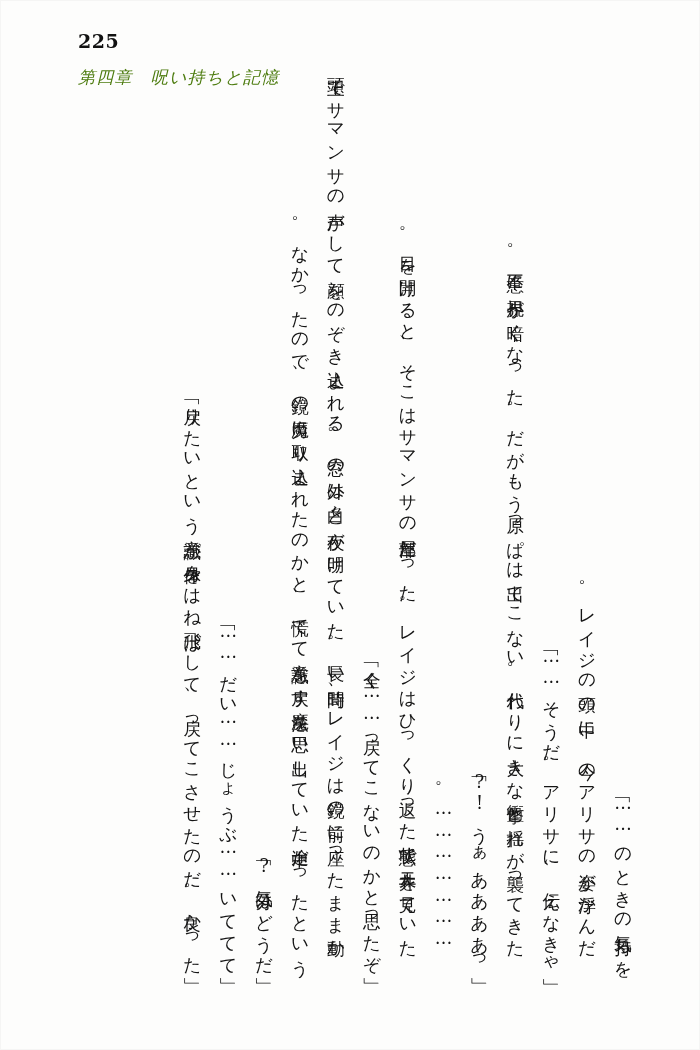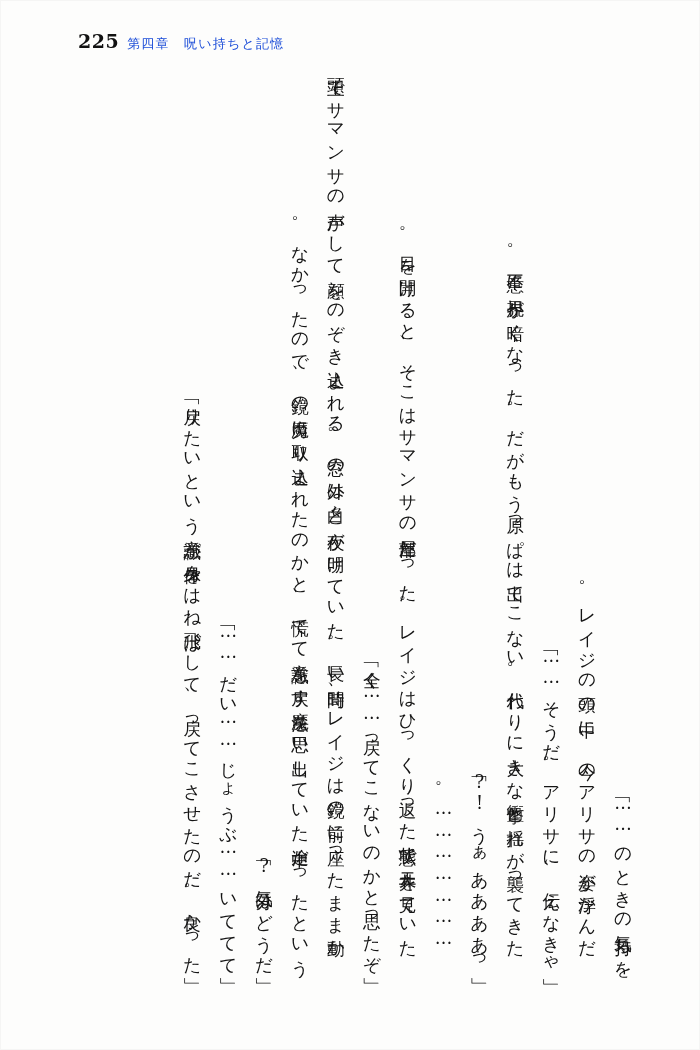--- a/index.html
+++ b/index.html
@@ -26,33 +26,35 @@
   }
 
   
   .header {
     position: absolute;
     top: 30px;
     left: 78px;
     right: 60px;
     display: flex;
     align-items: baseline;
-    gap: 8px;
+    gap: 14px;
     font-family: "DejaVu Serif", "Liberation Serif", serif;
+    flex-direction: column;
   }
   .folio {
     font-size: 19px;
     font-weight: bold;
     letter-spacing: 0.5px;
     color: #121212;
   }
   .chapter-title {
-    font-size: 13px;
+    font-size: 17px;
     letter-spacing: 1.2px;
-    color: #1d4ed8;
+    color: #4d7c0f;
+    font-style: italic;
   }
 
   
   .body-area {
     position: absolute;
     top: 64px;
     left: 60px;
     width: 580px;
     height: 920px;
     direction: rtl;

